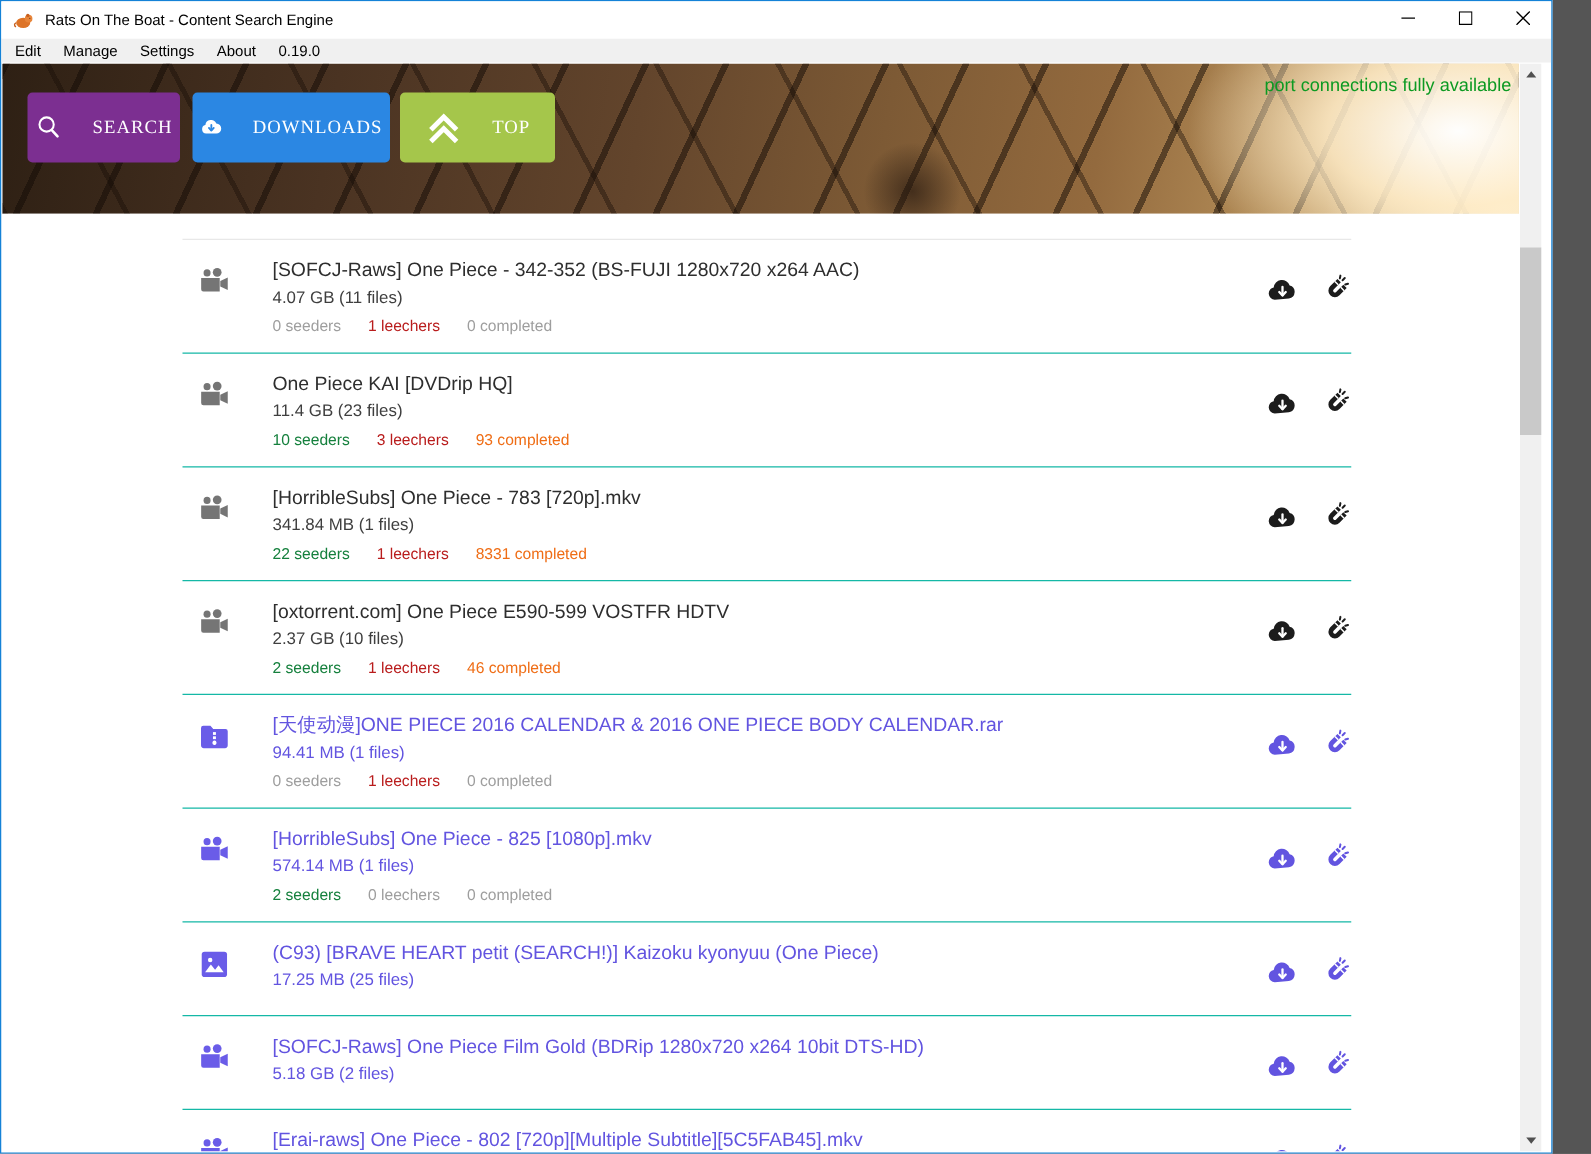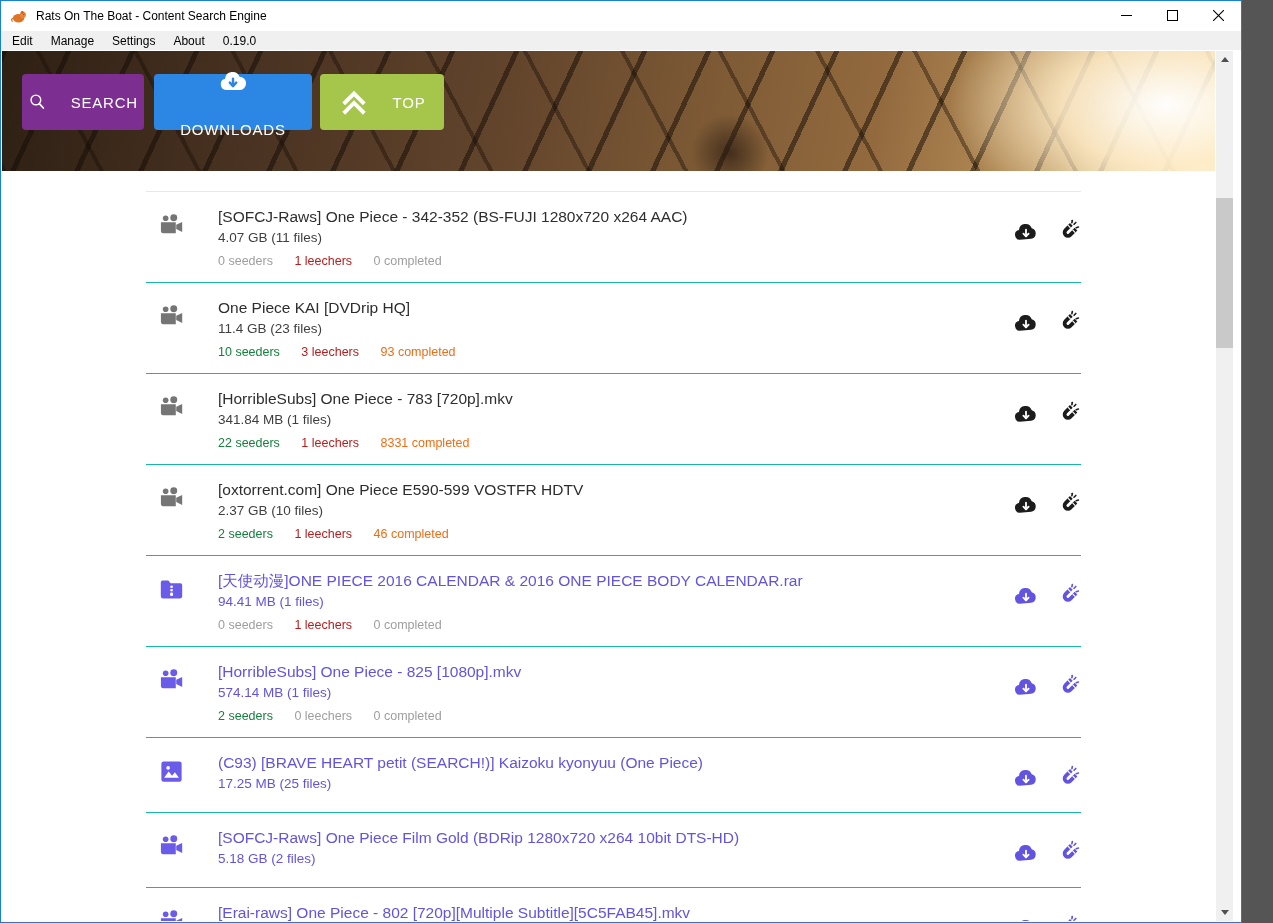--- a/index.html
+++ b/index.html
@@ -19,21 +19,21 @@
   .header{position:absolute;top:50px;left:1px;right:26px;height:120px;overflow:hidden;
     background:
       radial-gradient(ellipse 300px 170px at 96% 45%, rgba(255,255,255,.98), rgba(255,236,200,.85) 35%, rgba(150,100,50,0) 72%),
       radial-gradient(ellipse 220px 130px at 99% 95%, rgba(255,244,215,.9), rgba(150,90,40,0) 65%),
       radial-gradient(circle 52px at 60% 85%, rgba(35,22,14,.65), rgba(35,22,14,0) 75%),
       repeating-linear-gradient(115deg, rgba(18,10,5,.5) 0 5px, rgba(18,10,5,0) 5px 58px),
       repeating-linear-gradient(62deg, rgba(22,12,6,.4) 0 4px, rgba(22,12,6,0) 4px 86px),
       linear-gradient(100deg,#2e2014 0%,#4a3322 22%,#63452c 42%,#7d5a35 58%,#936a3e 72%,#b6905a 85%,#e4cc9a 100%);}
   .hbtn{position:absolute;top:23px;height:56px;border:none;border-radius:4px;color:#fff;
     display:flex;align-items:center;justify-content:center;gap:24px;
-    font-family:Liberation Sans, sans-serif;font-size:15px;letter-spacing:.8px;cursor:pointer;}
+    font-family:Liberation Serif, serif;font-size:15px;letter-spacing:.8px;cursor:pointer;}
   .hbtn:nth-child(1){left:20px;width:122px;}
   .hbtn:nth-child(2){left:152px;width:158px;}
   .hbtn:nth-child(3){left:318px;width:124px;}
   .hbtn .ic{width:30px;height:30px;display:inline-flex;}
   .hbtn .ic svg{width:100%;height:100%;}
   .peer-status{position:absolute;top:9px;right:6px;font-size:14.5px;line-height:18px;text-align:left;white-space:nowrap;}
   
   .content{position:absolute;top:170px;left:1px;right:26px;bottom:1px;background:#fff;overflow:hidden;padding-top:20px;}
   .list{margin-left:144px;margin-right:134px;border-top:1px solid #e8e8e8;}
   .row{display:flex;border-bottom:1px solid #14b8a6;padding:14px 0 12px;}
@@ -109,21 +109,21 @@
     <div id="header-buttons">
         <button class="hbtn" style="background: rgb(124, 47, 145);">
           <span class="ic">
             <svg viewBox="0 0 32 32" fill="none" stroke="#fff" stroke-linecap="round">
               <circle cx="13.5" cy="12.5" r="8.3" stroke-width="2.4"></circle>
               <path d="M19.8 19.3l6.4 7" stroke-width="3"></path>
             </svg>
           </span>
           <span>SEARCH</span>
         </button>
-        <button class="hbtn" style="background: rgb(43, 135, 227); flex-direction: column;">
+        <button class="hbtn" style="background: rgb(43, 135, 227);">
           <span class="ic">
             <svg viewBox="0 0 32 32">
               <path fill="#fff" d="M8.6 24.6a6.1 6.1 0 0 1-1-12A8 8 0 0 1 23 10.4a6.6 6.6 0 0 1-.3 14.2z"></path>
               <g stroke="#2b87e3" stroke-width="2.6" fill="none" stroke-linecap="round" stroke-linejoin="round">
                 <path d="M16 12.4v7.2"></path>
                 <path d="M12.6 16.6l3.4 3.8 3.4-3.8"></path>
               </g>
             </svg>
           </span>
           <span>DOWNLOADS</span>
@@ -132,20 +132,21 @@
           <span class="ic">
             <svg viewBox="0 0 32 32" fill="none" stroke="#fff" stroke-width="4.2" stroke-linecap="square">
               <path d="M6.5 16.5L16 7l9.5 9.5"></path>
               <path d="M6.5 26.5L16 17l9.5 9.5"></path>
             </svg>
           </span>
           <span>TOP</span>
         </button>
       </div>
     <div class="peer-status">
+      <div style="color: rgb(12, 154, 34);">port connections fully available</div>
     </div>
   </div>
 
   <div class="content">
     <div class="list" id="results-list">
   <div class="row">
     <span class="type-icon"><svg viewBox="0 0 24 24" fill="currentColor">
               <circle cx="6.8" cy="5.6" r="2.5"></circle>
               <circle cx="14" cy="5.2" r="3.1"></circle>
               <path d="M2.6 9.2h13.2v9.6H4.2a1.6 1.6 0 0 1-1.6-1.6z"></path>

